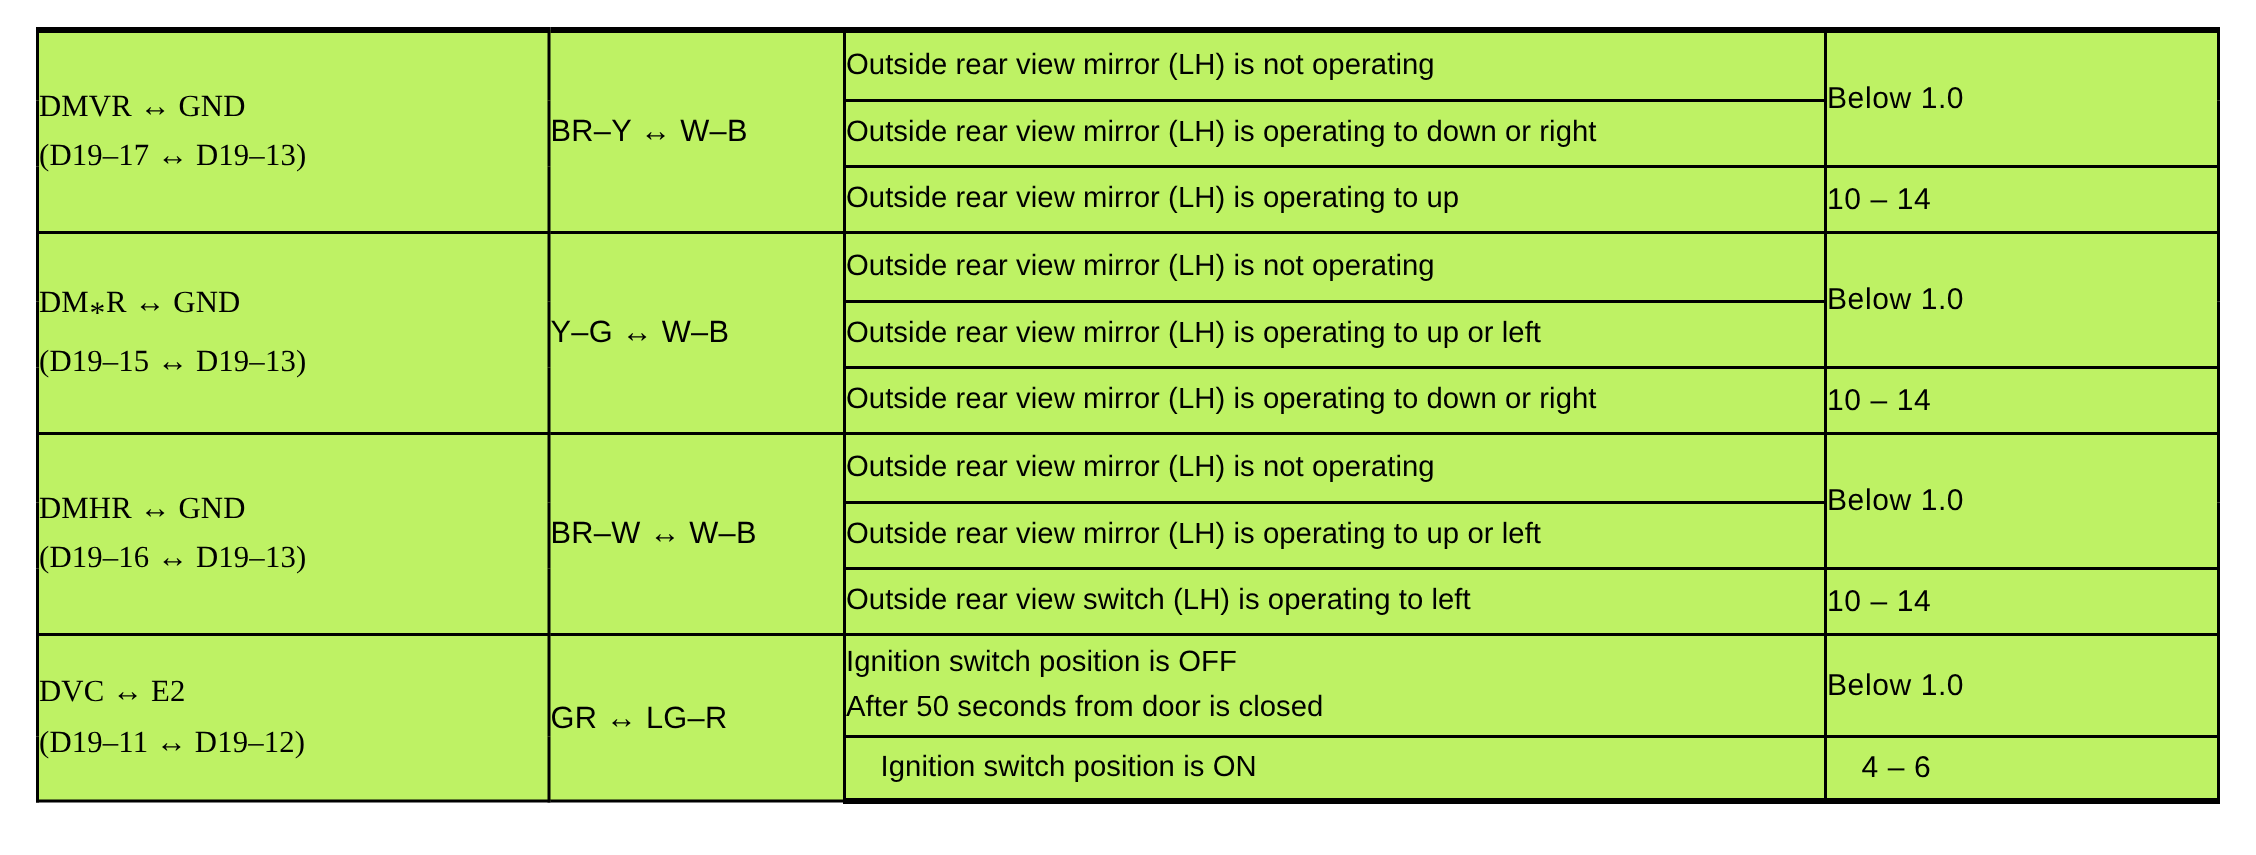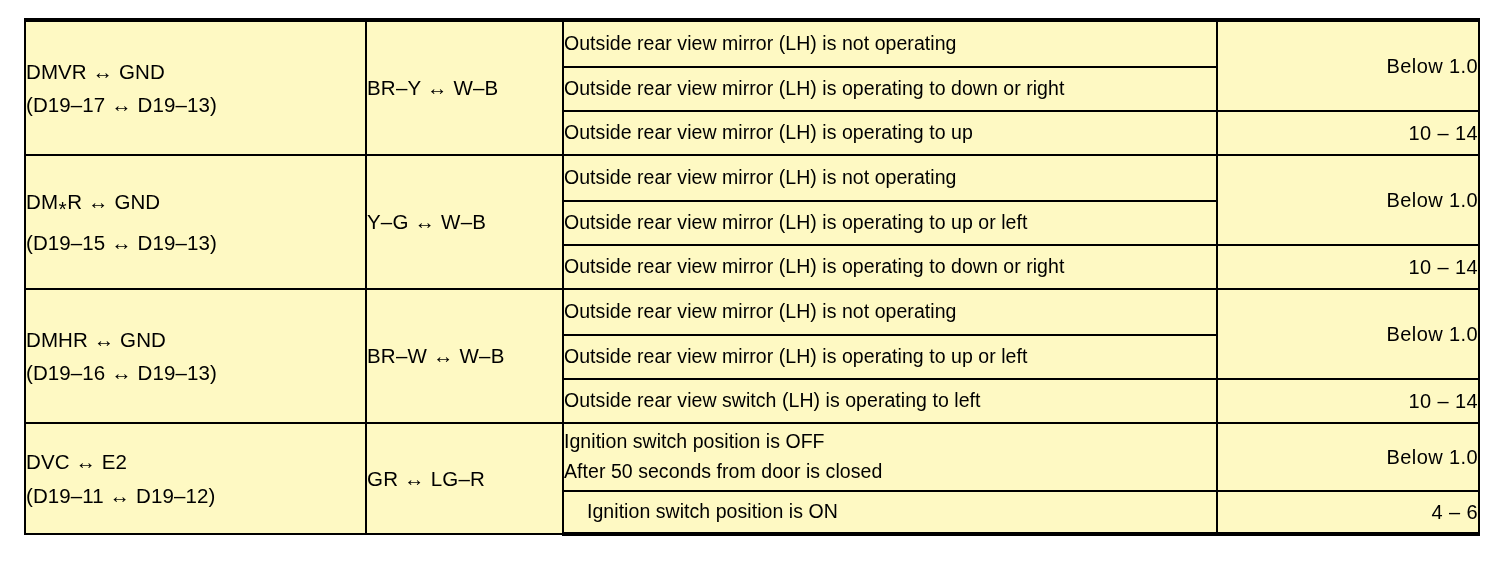--- a/index.html
+++ b/index.html
@@ -28,21 +28,21 @@
     top: 18px;
     width: 1454px;
     border-collapse: collapse;
     table-layout: fixed;
   }
 
   #spec-table td {
     border: 2px solid #000000;
     padding: 0;
     vertical-align: middle;
-    background: #fef9c3;
+    background: #bef264;
   }
 
   
   #spec-table {
     outline: none;
   }
 
   .col-terminals { width: 341px; }
   .col-wiring    { width: 197px; }
   .col-condition { width: 654px; }
@@ -58,21 +58,21 @@
   #spec-table tr:last-child > td {
     border-bottom: 4px solid #000000;
     padding-left: 23px;
   }
   td.terminals, td.wiring {
     border-left: 4px solid #000000;
   }
   td.value {
     border-right: 4px solid #000000;
   }
-  td.terminals { border-right: 4px solid #000000; }
+  td.terminals { border-right: 4px solid #000000; font-family: Liberation Serif, serif; }
   td.wiring    { border-right: 4px solid #000000; }
   td.condition { border-right: 3px solid #000000; }
 
   
   .terminals {
     padding: 0 0 0 20px;
     font-size: 20.5px;
     line-height: 1.62;
     letter-spacing: 0.1px;
   }
@@ -95,21 +95,21 @@
   .condition {
     padding: 0 0 0 12px;
     font-size: 19.5px;
     line-height: 1.52;
     white-space: nowrap;
     letter-spacing: 0.05px;
   }
   .condition .line { display: block; }
 
   .value {
-    text-align: right;
+    text-align: left;
     font-size: 20px;
     letter-spacing: 0.4px;
     white-space: nowrap;
   }
 
   
   tr.r-tall   td { height: 44px; }
   tr.r-mid    td { height: 42px; }
   tr.r-short  td { height: 40px; }
   tr.r-double td { height: 66px; }

